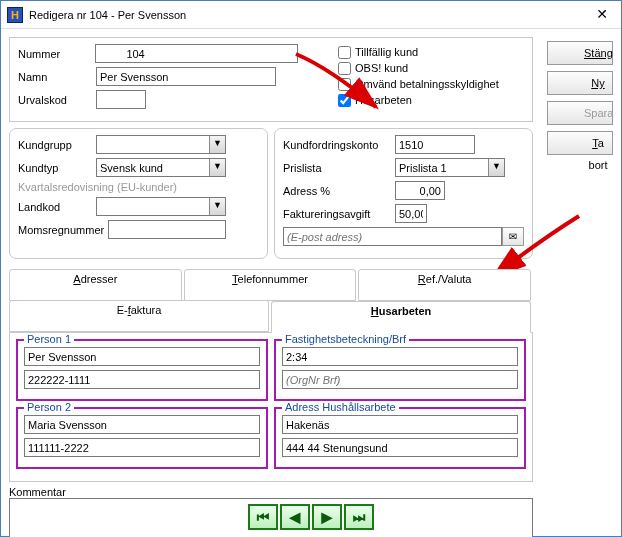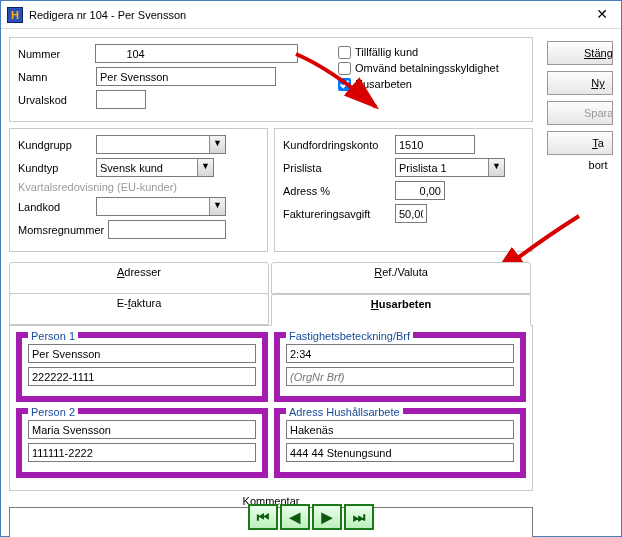--- a/index.html
+++ b/index.html
@@ -112,21 +112,21 @@
   .top-left { width: 280px; }
   .top-right { flex: 1; padding-left: 40px; }
   .chk { display: flex; align-items: center; gap: 4px; height: 16px; }
   .chk input { margin: 0; }
 
   .mid {
     display: flex;
     gap: 6px;
     margin-top: 6px;
   }
-  .mid .group { flex: 1; }
+  .mid .group { flex: 1; border-radius: 7px; }
 
   .tabs {
     margin-top: 10px;
     position: relative;
   }
   .tabrow {
     display: flex;
     position: relative;
     z-index: 2;
   }
@@ -151,39 +151,39 @@
     top: 1px;
   }
   .tabpanel {
     border: 1px solid #c9c9c9;
     padding: 6px;
     position: relative;
     top: 0;
     z-index: 1;
   }
   .fieldset {
-    border: 6px solid #a21caf;
+    border: 2px solid #a21caf;
     padding: 6px 6px 6px 6px;
     position: relative;
     margin-bottom: 6px;
   }
   .fieldset .legend {
     position: absolute;
     top: -8px;
     left: 6px;
     background: #fff;
     padding: 0 3px;
     color: #174a9c;
   }
   .fieldpair { display: flex; gap: 6px; }
   .fieldpair > div { flex: 1; }
   .fieldset input[type="text"] { width: 100%; margin-bottom: 4px; }
   .fieldset input.disabled { color: #9a9a9a; }
 
-  .commentlabel { margin-top: 4px; text-align: center; }
+  .commentlabel { margin-top: 4px; }
   .commentbox {
     width: 100%;
     height: 42px;
     border: 1px solid #7a7a7a;
     resize: none;
   }
 
   .navbar {
     position: absolute;
     left: 0; right: 0;
@@ -259,20 +259,24 @@
             <input type="text" style="width: 50px;" value="">
           </div>
         </div>
         <div class="top-right">
           <label class="chk">
               <input type="checkbox" style="">
               <span>Tillfällig kund</span>
             </label>
           <label class="chk">
               <input type="checkbox" style="">
+              <span>OBS! kund</span>
+            </label>
+          <label class="chk">
+              <input type="checkbox" style="">
               <span>Omvänd betalningsskyldighet</span>
             </label>
           <label class="chk">
               <input type="checkbox" checked="" style="">
               <span>Husarbeten</span>
             </label>
         </div>
       </div>
 
       
@@ -280,21 +284,21 @@
         <div class="group">
           <div class="row">
             <span class="lbl">Kundgrupp</span>
             <div class="combo" style="width:130px">
               <span></span>
               <span class="arrow">▼</span>
             </div>
           </div>
           <div class="row">
             <span class="lbl">Kundtyp</span>
-            <div class="combo" style="width:118px">
+            <div class="combo" style="width:130px">
               <span>Svensk kund</span>
               <span class="arrow">▼</span>
             </div>
           </div>
           <div class="row">
             <span class="lbl disabled" style="width:auto">Kvartalsredovisning (EU-kunder)</span>
           </div>
           <div class="row">
             <span class="lbl">Landkod</span>
             <div class="combo" style="width:130px">
@@ -321,27 +325,32 @@
             </div>
           </div>
           <div class="row">
             <span class="lbl" style="width:112px">Adress %</span>
             <input type="text" class="numright" style="width: 50px;" value="0,00">
           </div>
           <div class="row">
             <span class="lbl" style="width:112px">Faktureringsavgift</span>
             <input type="text" class="numright" style="width: 32px;" value="50,00">
           </div>
+          <div class="row">
+            <input type="text" style="flex: 1 1 0%; color: rgb(154, 154, 154); font-style: italic;" placeholder="(E-post adress)">
+            <span class="mailbtn">✉</span>
+          </div>
         </div>
       </div>
 
       
       <div class="tabs">
         <div class="tabrow">
           <div class="tab w1"><span><span class="u">A</span>dresser</span></div>
+          <div class="tab w1"><span><span class="u">T</span>elefonnummer</span></div>
           <div class="tab w1"><span><span class="u">R</span>ef./Valuta</span></div>
         </div>
         <div class="tabrow tabrow2">
           <div class="tab w1"><span>E-<span class="u">f</span>aktura</span></div>
           <div class="tab w1 active"><span><span class="u">H</span>usarbeten</span></div>
         </div>
         <div class="tabpanel">
           <div class="fieldpair">
             <div>
               <div class="fieldset">

